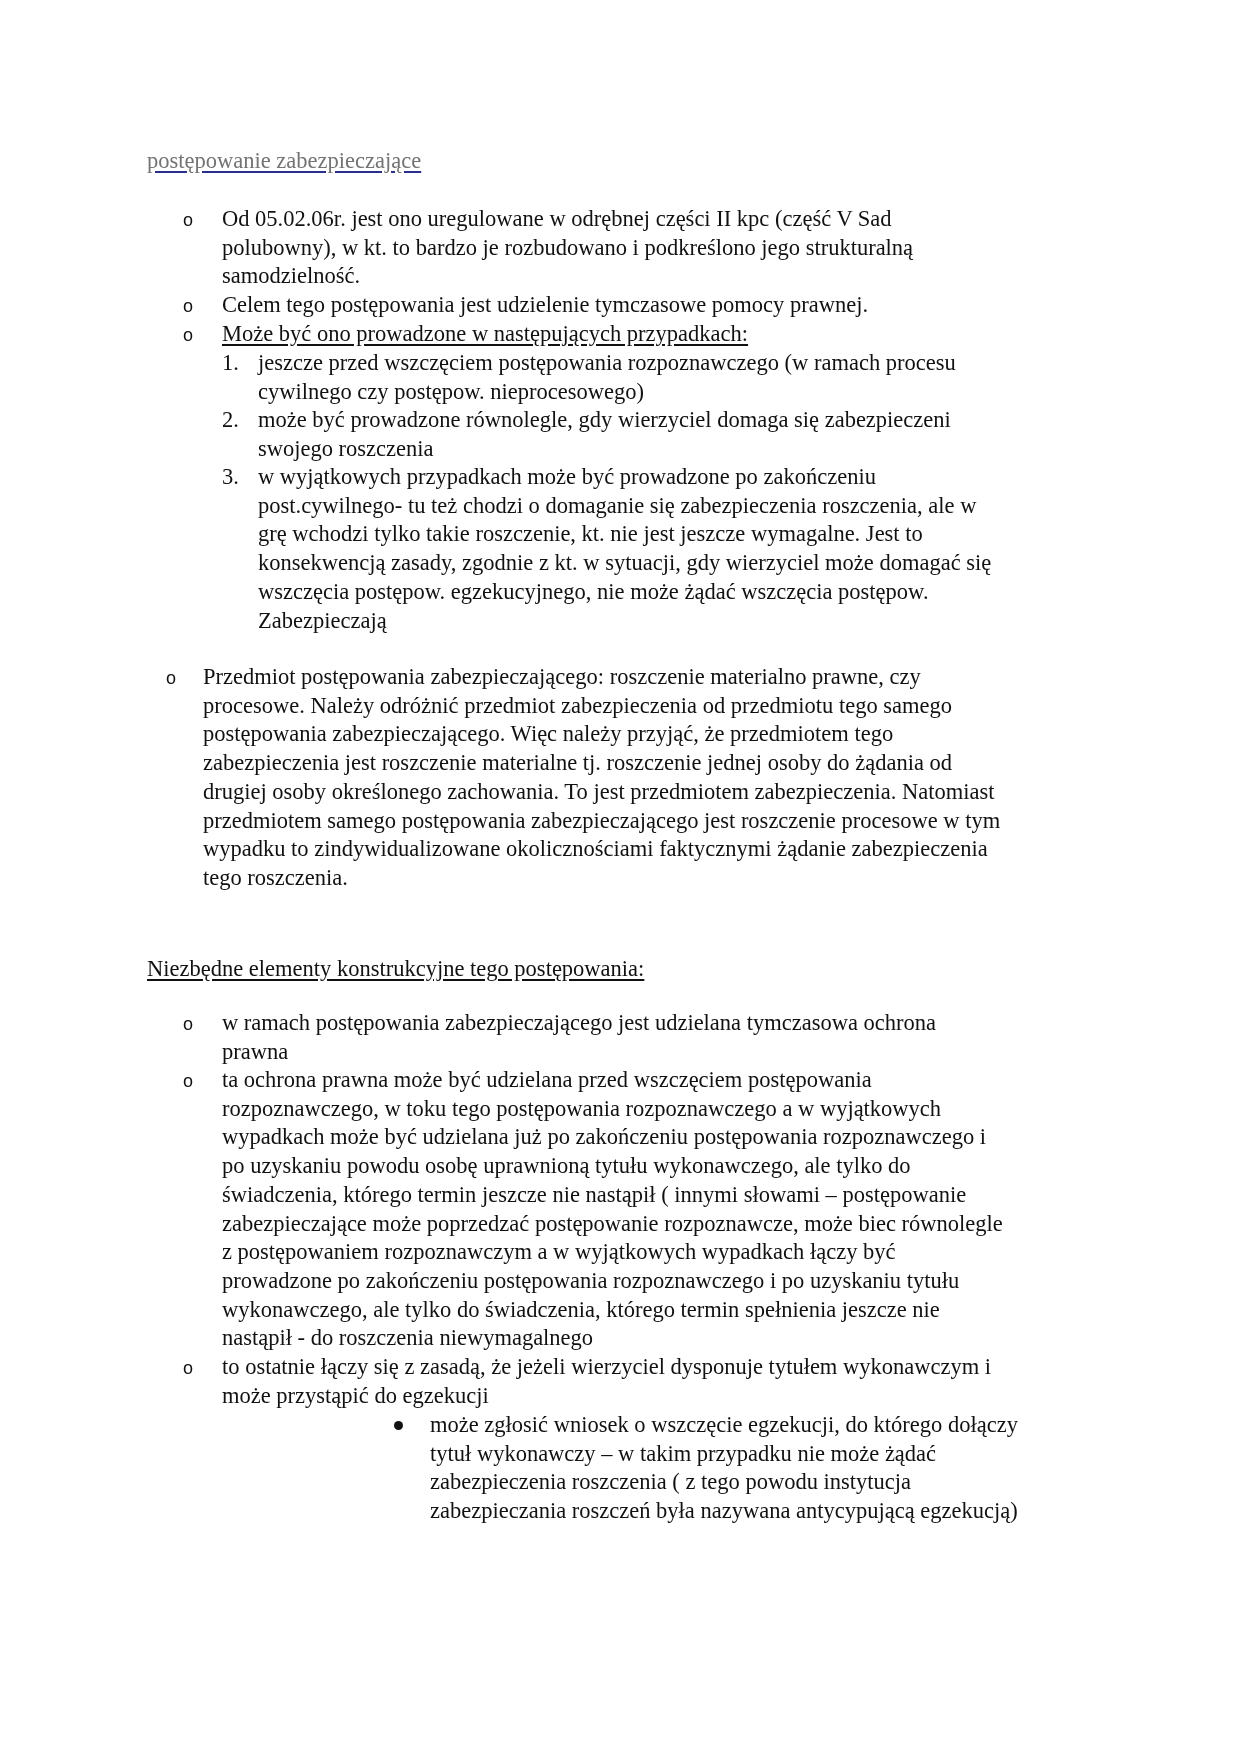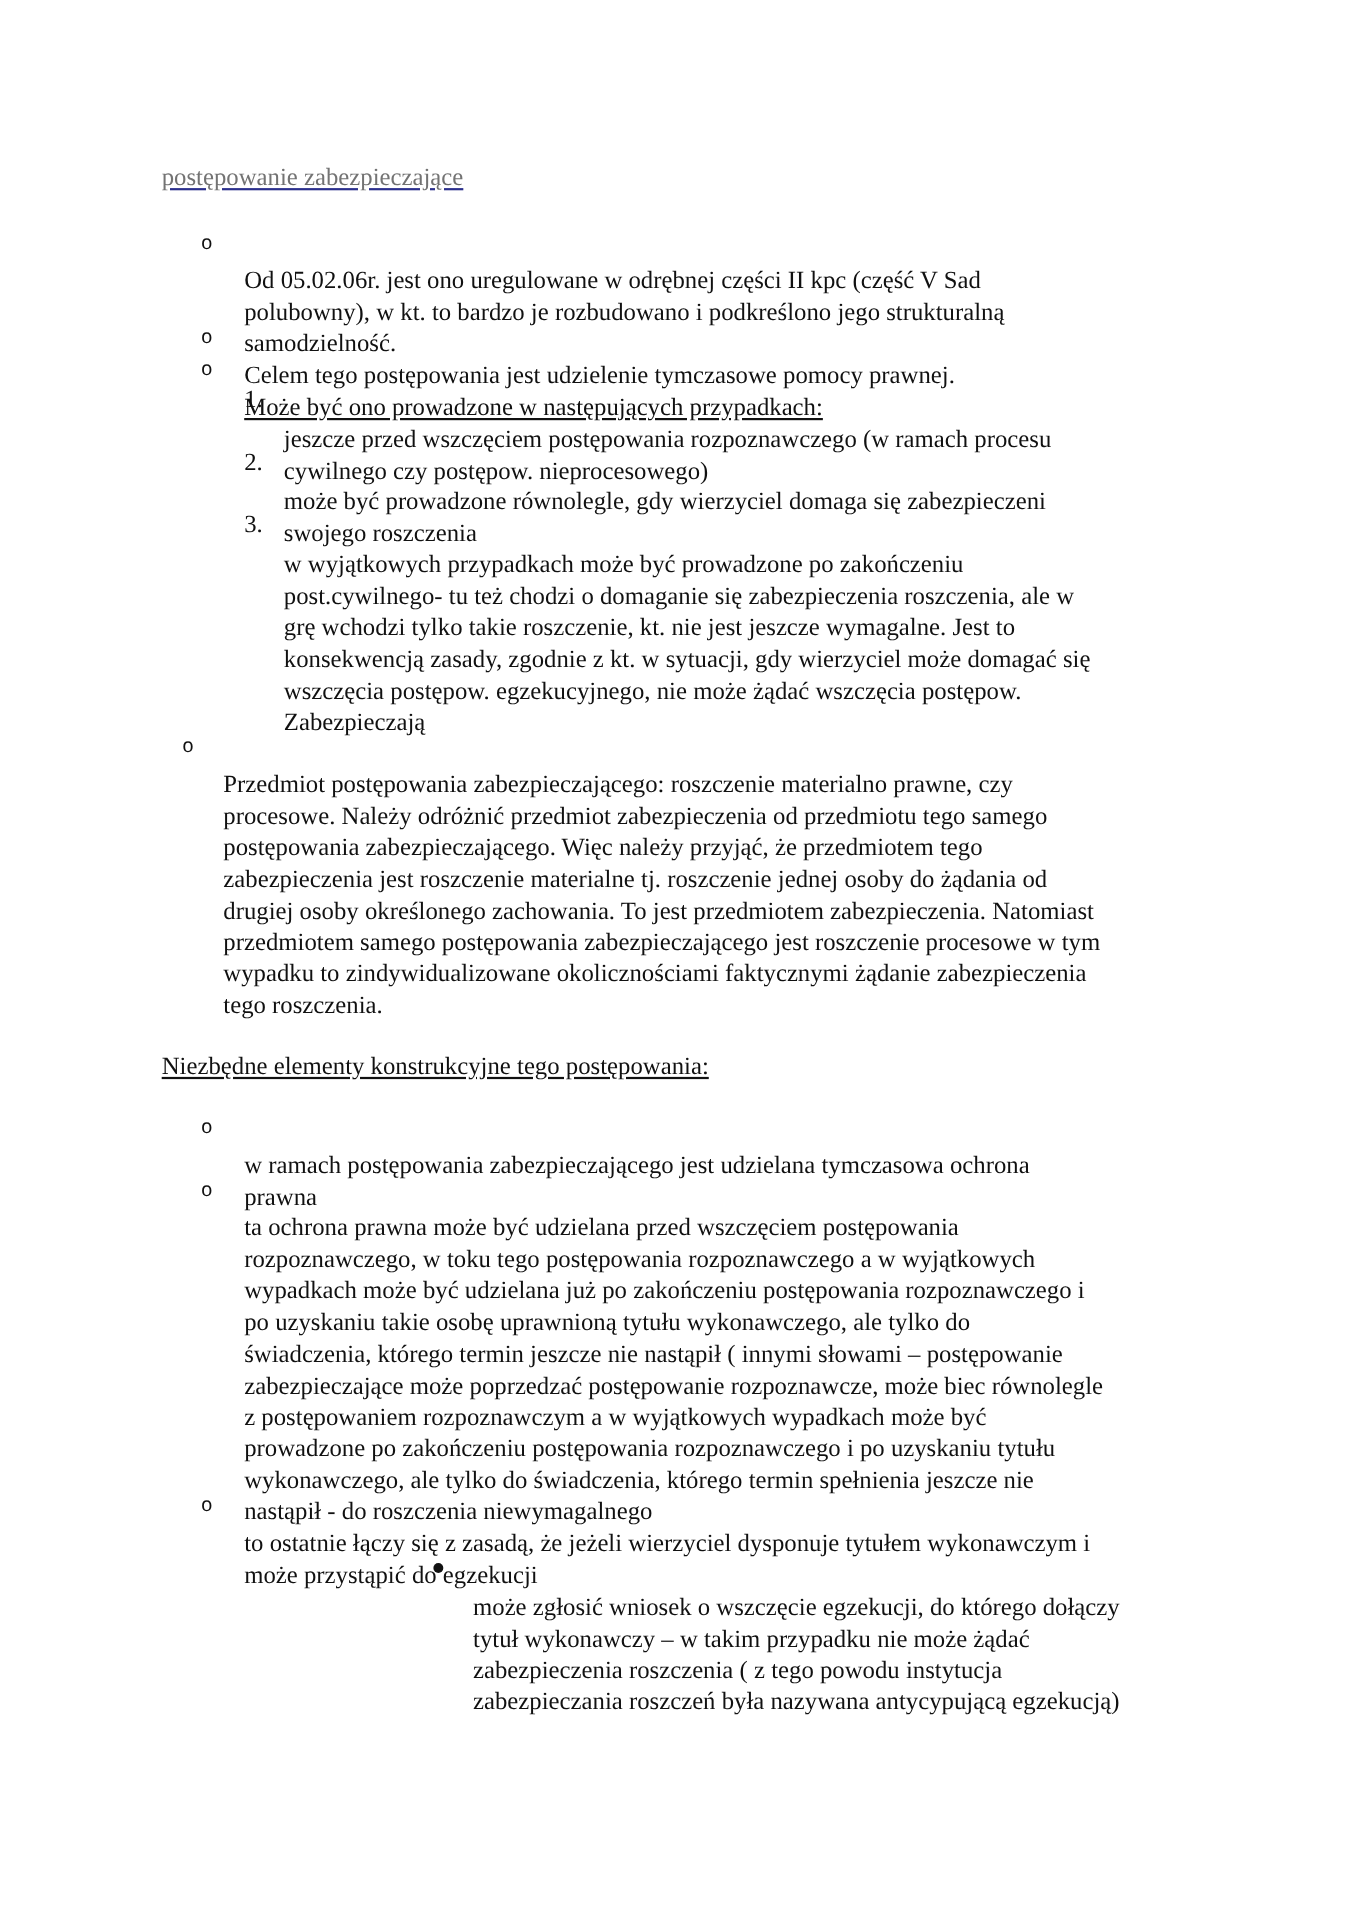--- a/index.html
+++ b/index.html
@@ -22,21 +22,21 @@
       left: 147px; top: 955px;
       text-decoration: underline;
       text-underline-offset: 3px;
     }
     .item { position: absolute; }
     .bullet {
       position: absolute;
       font-family: "Liberation Sans", "DejaVu Sans", sans-serif;
       font-size: 18px;
     }
-    .text { position: absolute; margin-top: 36px; }
+    .text { position: absolute; }
     .num { position: absolute; }
     .u { text-decoration: underline; text-underline-offset: 3px; }
     .line { display: block; white-space: nowrap; }
     .it { }
     .dot {
       position: absolute; width: 9px; height: 9px; border-radius: 50%;
       background: #111;
     }
   </style>
 </head>
@@ -118,24 +118,24 @@
     <span class="line">prawna</span>
   </div>
 </div>
 
 <div class="item" style="left:0;top:1066px;">
   <span class="bullet" style="left:183px;top:1px;">o</span>
   <div class="text" style="left:222px;top:0;">
     <span class="line"><span class="it">ta ochrona prawna może być udzielana</span><span> przed wszczęciem postępowania</span></span>
     <span class="line">rozpoznawczego, w toku tego postępowania rozpoznawczego a w wyjątkowych</span>
     <span class="line">wypadkach może być udzielana już po zakończeniu postępowania rozpoznawczego i</span>
-    <span class="line">po uzyskaniu takie osobę uprawnioną tytułu wykonawczego, ale tylko do</span>
+    <span class="line">po uzyskaniu powodu osobę uprawnioną tytułu wykonawczego, ale tylko do</span>
     <span class="line">świadczenia, którego termin jeszcze nie nastąpił ( innymi słowami – postępowanie</span>
     <span class="line">zabezpieczające może poprzedzać postępowanie rozpoznawcze, może biec równolegle</span>
-    <span class="line">z postępowaniem rozpoznawczym a w wyjątkowych wypadkach może być</span>
+    <span class="line">z postępowaniem rozpoznawczym a w wyjątkowych wypadkach łączy być</span>
     <span class="line">prowadzone po zakończeniu postępowania rozpoznawczego i po uzyskaniu tytułu</span>
     <span class="line">wykonawczego, ale tylko do świadczenia, którego termin spełnienia jeszcze nie</span>
     <span class="line">nastąpił - do roszczenia niewymagalnego</span>
   </div>
 </div>
 
 <div class="item" style="left:0;top:1353px;">
   <span class="bullet" style="left:183px;top:1px;">o</span>
   <div class="text" style="left:222px;top:0;">
     <span class="line">to ostatnie łączy się z zasadą, że jeżeli wierzyciel dysponuje tytułem wykonawczym i</span>

